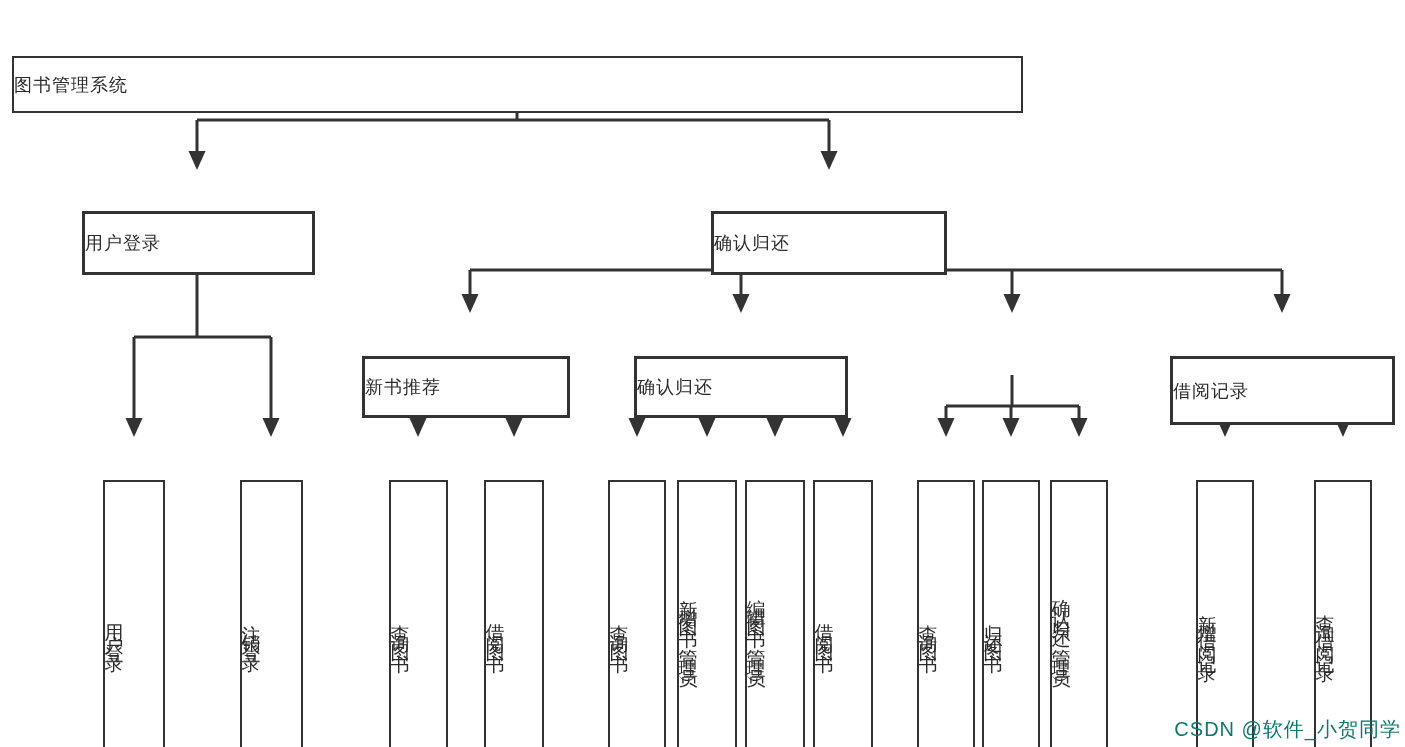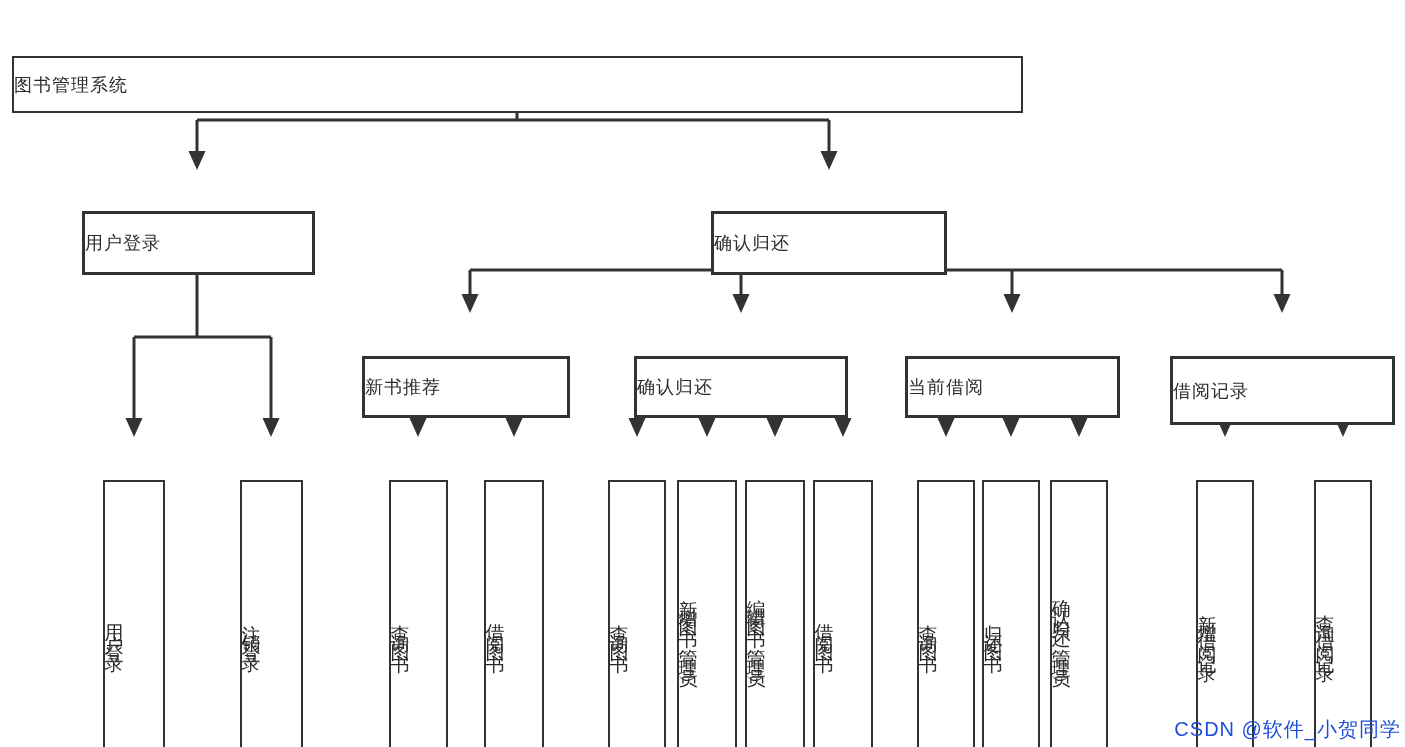--- a/index.html
+++ b/index.html
@@ -45,21 +45,21 @@
     text-orientation: mixed;
     font-size: 19px;
     letter-spacing: 10px;
     line-height: 1;
   }
   .watermark {
     position: absolute;
     right: 4px;
     bottom: 4px;
     font-size: 20px;
-    color: #1d4ed8;
+    color: #0f766e;
     letter-spacing: 1px;
     z-index: 3;
     white-space: nowrap;
   }
 </style>
 </head>
 <body>
 
 <div class="canvas">
 
@@ -146,23 +146,20 @@
   <div class="box h" style="left:711px;top:168px;width:236px;height:64px">
     <span>确认归还</span>
   </div>
 
   <div class="box h" style="left:362px;top:313px;width:208px;height:62px">
     <span>新书推荐</span>
   </div>
   <div class="box h" style="left:634px;top:313px;width:214px;height:62px">
     <span>确认归还</span>
   </div>
-  <div class="box h" style="left:905px;top:313px;width:215px;height:62px">
-    <span>当前借阅</span>
-  </div>
   <div class="box h" style="left:1170px;top:313px;width:225px;height:69px">
     <span>借阅记录</span>
   </div>
 
   <div class="box leaf" style="left:103px;top:437px;width:62px;height:298px">
     <span>用户登录</span>
   </div>
   <div class="box leaf" style="left:240px;top:437px;width:63px;height:298px">
     <span>注销登录</span>
   </div>

